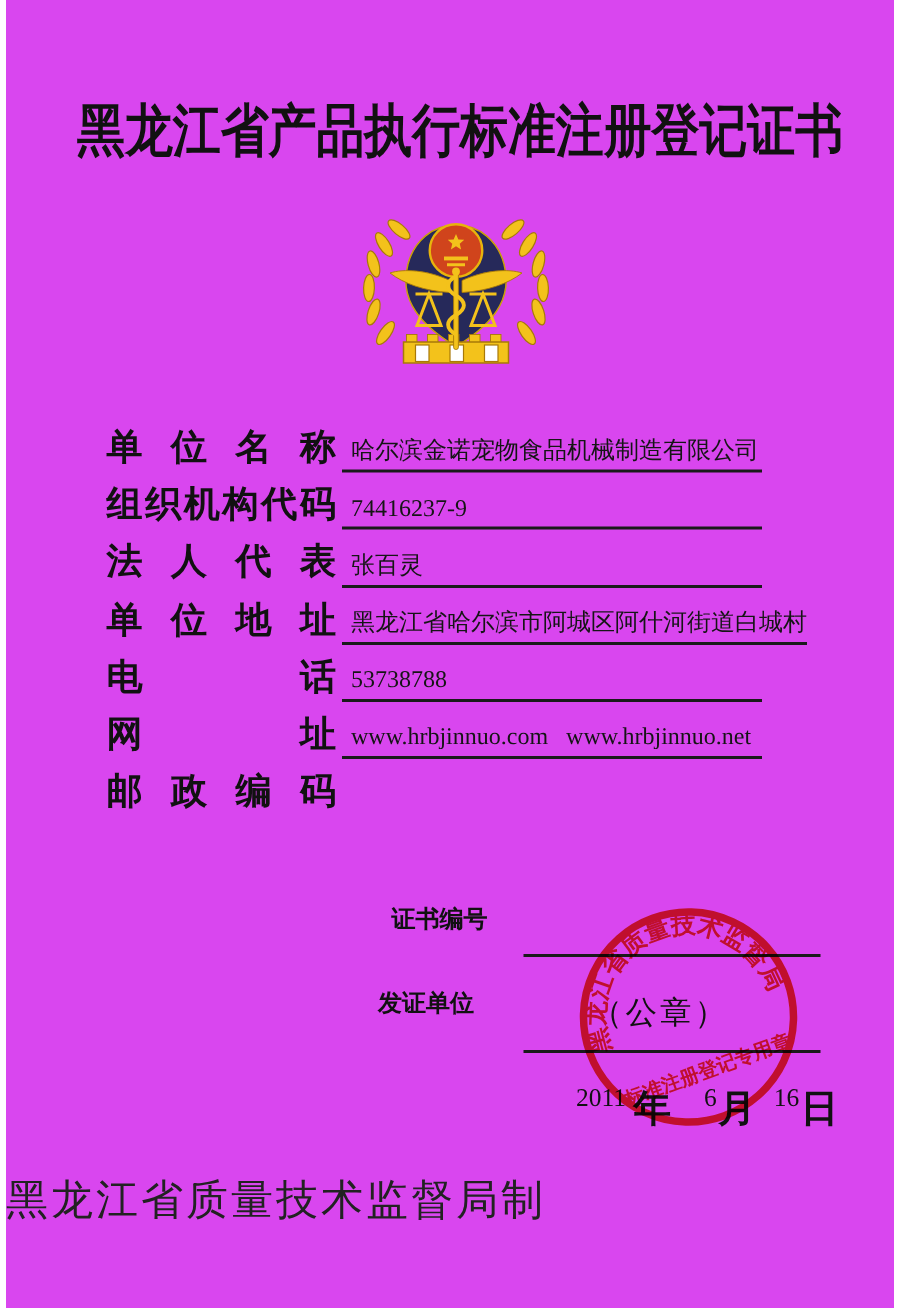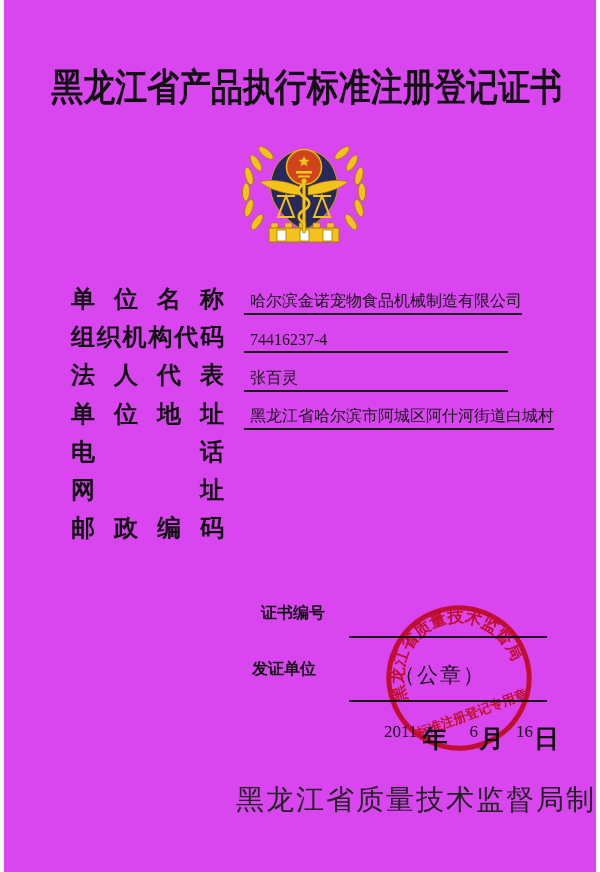--- a/index.html
+++ b/index.html
@@ -14,21 +14,21 @@
   }
   .emblem{position:absolute;left:229px;top:136px;width:142px;height:122px;}
   
   .form{position:absolute;left:67px;top:277px;width:437px;}
   .field-row{display:flex;align-items:flex-end;height:38.2px;}
   .field-label{
     width:153px;flex:0 0 153px;display:flex;justify-content:space-between;
     font-size:24px;font-weight:bold;line-height:1.05;padding-bottom:3px;color:#111;
   }
   .field-value{
-    flex:1;margin-left:20px;border-bottom:2px solid #1a1a1a;
+    flex:1;margin-left:4px;border-bottom:2px solid #1a1a1a;
     font-size:16px;line-height:1.3;padding:0 0 1px 6px;white-space:pre;overflow:visible;
   }
   
   .issue-label{position:absolute;font-size:16px;font-weight:bold;color:#111;white-space:nowrap;}
   .cert-no-label{left:257px;top:603px;}
   .issuer-label{left:248px;top:659px;}
   .blank-line{position:absolute;left:345px;width:198px;border-bottom:2px solid #1a1a1a;height:0;}
   .line-cert{top:636px;}
   .line-issuer{top:700px;}
   .cert-no-value{position:absolute;left:350px;top:612px;font-size:17px;white-space:pre;}
@@ -38,21 +38,21 @@
   .date-unit{font-size:25px;font-weight:bold;}
   .gap-a{margin-left:5px;}   .gap-b{margin-left:22px;}
   .gap-c{margin-left:1px;}   .gap-d{margin-left:12px;}
   
   .seal{
     position:absolute;left:377px;top:600px;width:156px;height:156px;
     transform:rotate(-20deg);mix-blend-mode:multiply;opacity:.92;
   }
   
   .footer{
-    position:absolute;top:781px;left:0;width:100%;text-align:right;
+    position:absolute;top:781px;left:0;width:100%;text-align:left;
     font-size:28px;letter-spacing:2px;color:#222;white-space:nowrap;
   }
 </style>
 </head>
 <body>
 
 <div class="page">
 
   <div class="title">黑龙江省产品执行标准注册登记证书</div>
 
@@ -125,21 +125,21 @@
     </div>
     <div class="field-row">
       <div class="field-label">
           <span>组</span>
           <span>织</span>
           <span>机</span>
           <span>构</span>
           <span>代</span>
           <span>码</span>
         </div>
-      <div class="field-value">74416237-4</div>
+      <div class="field-value">74416237-9</div>
     </div>
     <div class="field-row">
       <div class="field-label">
           <span>法</span>
           <span>人</span>
           <span>代</span>
           <span>表</span>
         </div>
       <div class="field-value">张百灵</div>
     </div>
@@ -150,26 +150,28 @@
           <span>地</span>
           <span>址</span>
         </div>
       <div class="field-value">黑龙江省哈尔滨市阿城区阿什河街道白城村</div>
     </div>
     <div class="field-row">
       <div class="field-label">
           <span>电</span>
           <span>话</span>
         </div>
+      <div class="field-value">53738788</div>
     </div>
     <div class="field-row">
       <div class="field-label">
           <span>网</span>
           <span>址</span>
         </div>
+      <div class="field-value">www.hrbjinnuo.com   www.hrbjinnuo.net</div>
     </div>
     <div class="field-row">
       <div class="field-label">
           <span>邮</span>
           <span>政</span>
           <span>编</span>
           <span>码</span>
         </div>
     </div>
   </div>

